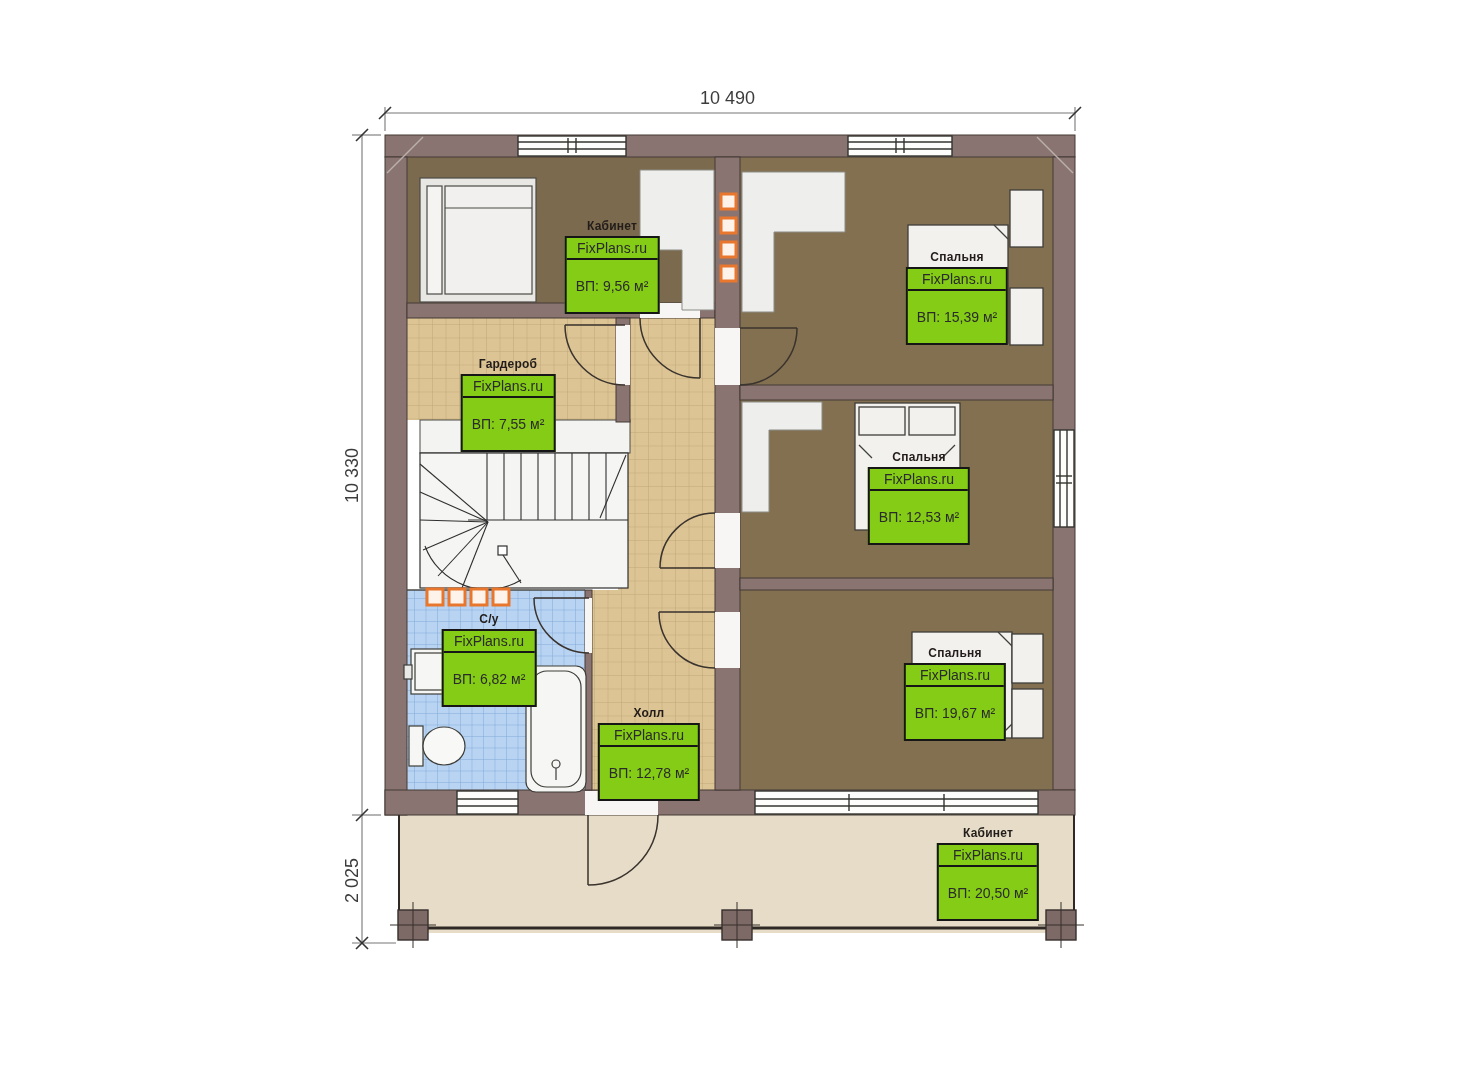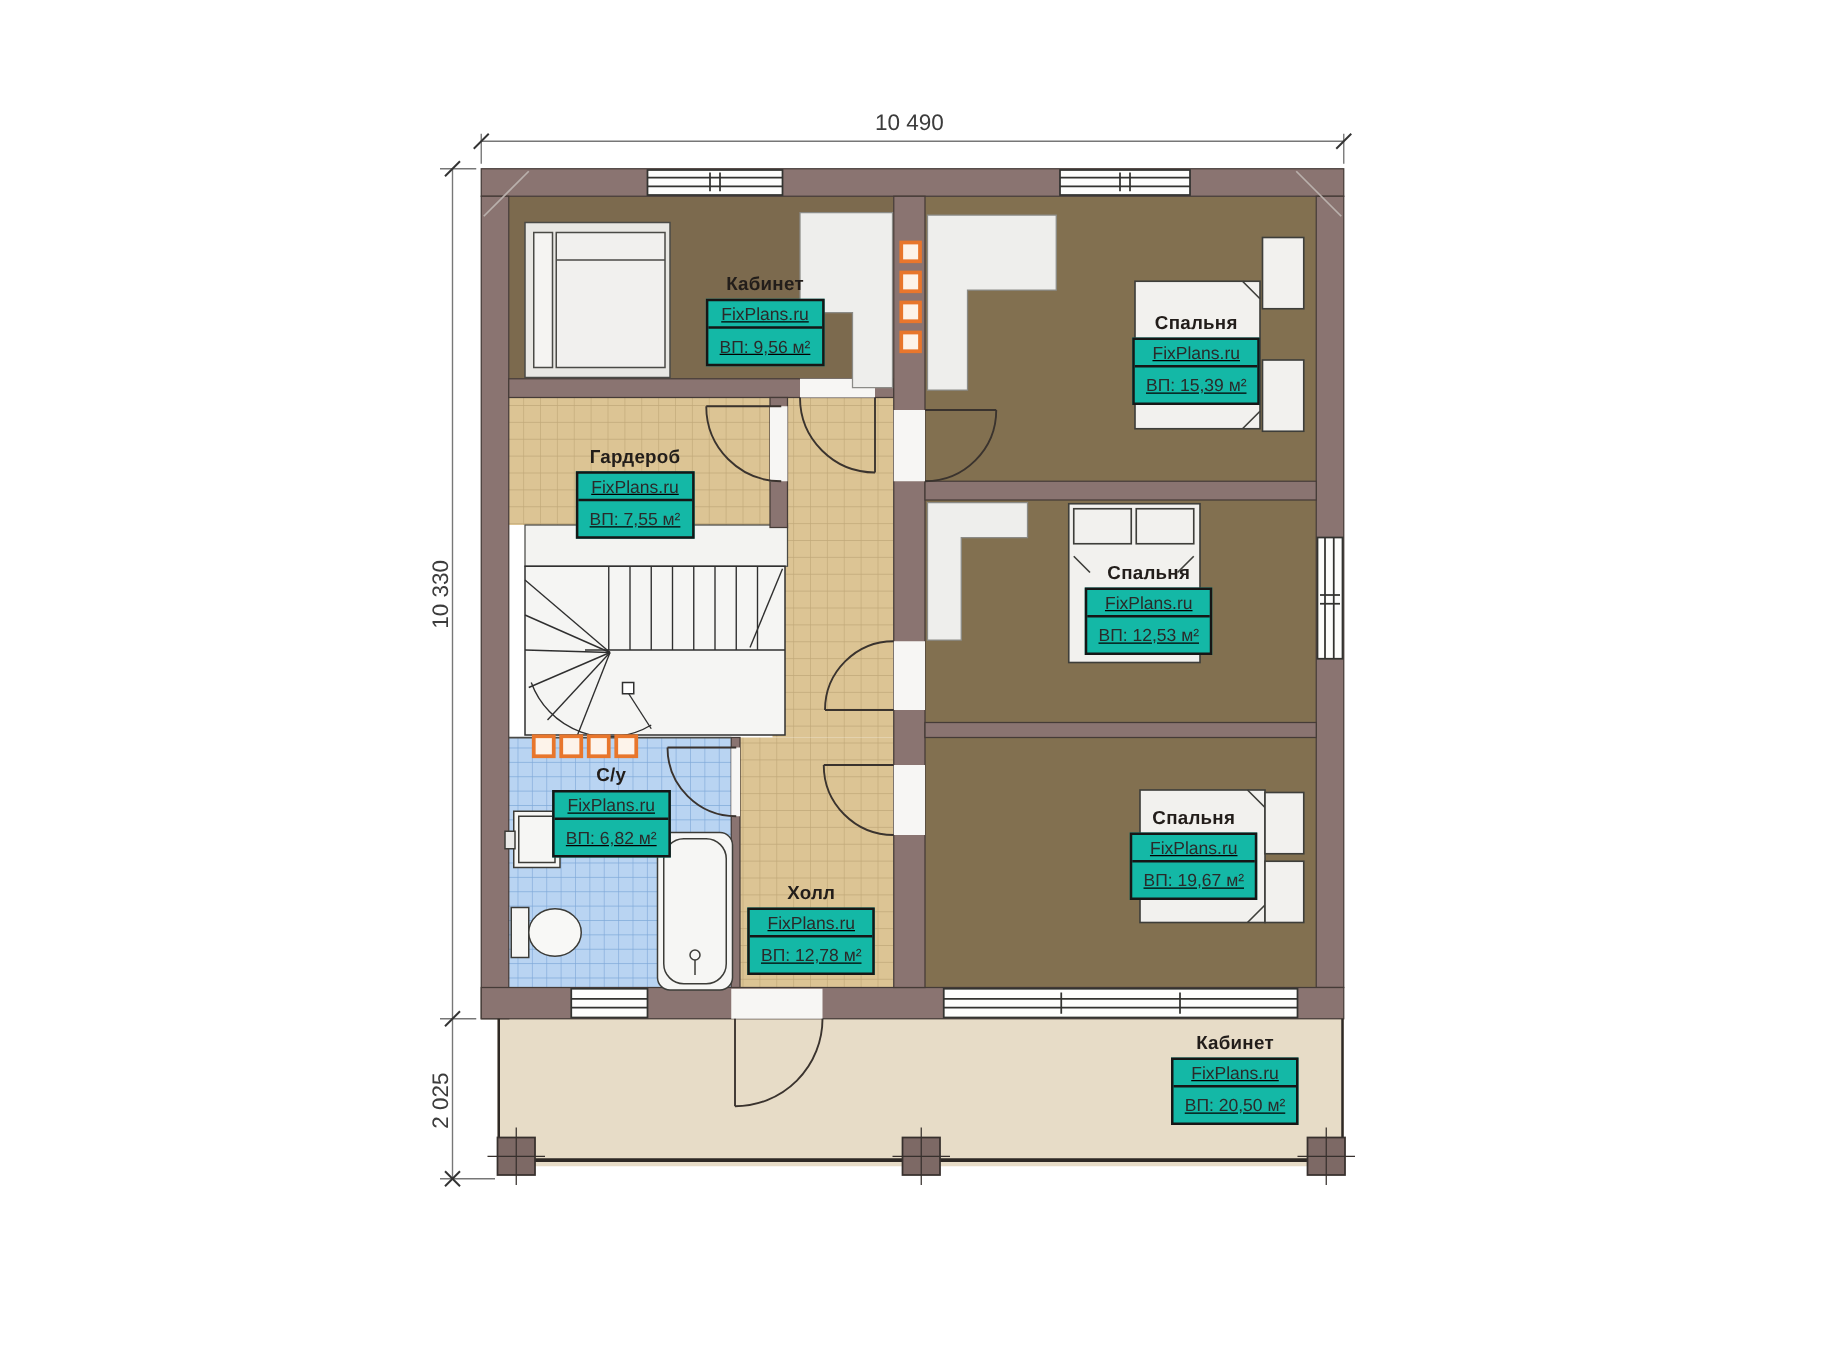--- a/index.html
+++ b/index.html
@@ -1,24 +1,24 @@
 <!DOCTYPE html>
 <html><head>
 <meta charset="utf-8">
 <style>
   html,body{margin:0;padding:0;background:#ffffff;}
   .canvas{position:relative;width:1362px;height:1080px;background:#ffffff;overflow:hidden;
           font-family:"Liberation Sans", sans-serif;}
   .plan-svg{position:absolute;left:0;top:0;}
   .room-label{position:absolute;transform:translateX(-50%);text-align:center;z-index:5;}
-  .room-label .name{font-weight:bold;font-size:15px;color:#221d1a;letter-spacing:.2px;
+  .room-label .name{font-weight:bold;font-size:12px;color:#221d1a;letter-spacing:.2px;
                     margin-bottom:3px;white-space:nowrap;}
-  .room-label .box{display:inline-block;background:#14b8a6;border:2px solid #161616;text-decoration:underline;}
+  .room-label .box{display:inline-block;background:#84cc16;border:2px solid #161616;}
   .room-label .brand{font-size:14px;color:#2a2a2a;padding:2px 9px;border-bottom:2px solid #161616;white-space:nowrap;}
-  .room-label .area{font-size:14px;color:#2a2a2a;padding:6px 9px;white-space:nowrap;}
+  .room-label .area{font-size:14px;color:#2a2a2a;padding:18px 9px;white-space:nowrap;}
   .dim{position:absolute;font-size:18px;color:#3c3c3c;z-index:5;white-space:nowrap;}
   .dim.vert{transform:rotate(-90deg);transform-origin:center center;}
 </style>
 </head>
 <body>
 
 <div class="canvas">
 
 <svg class="plan-svg" width="1473" height="1080" viewBox="0 0 1473 1080">
   <defs>

